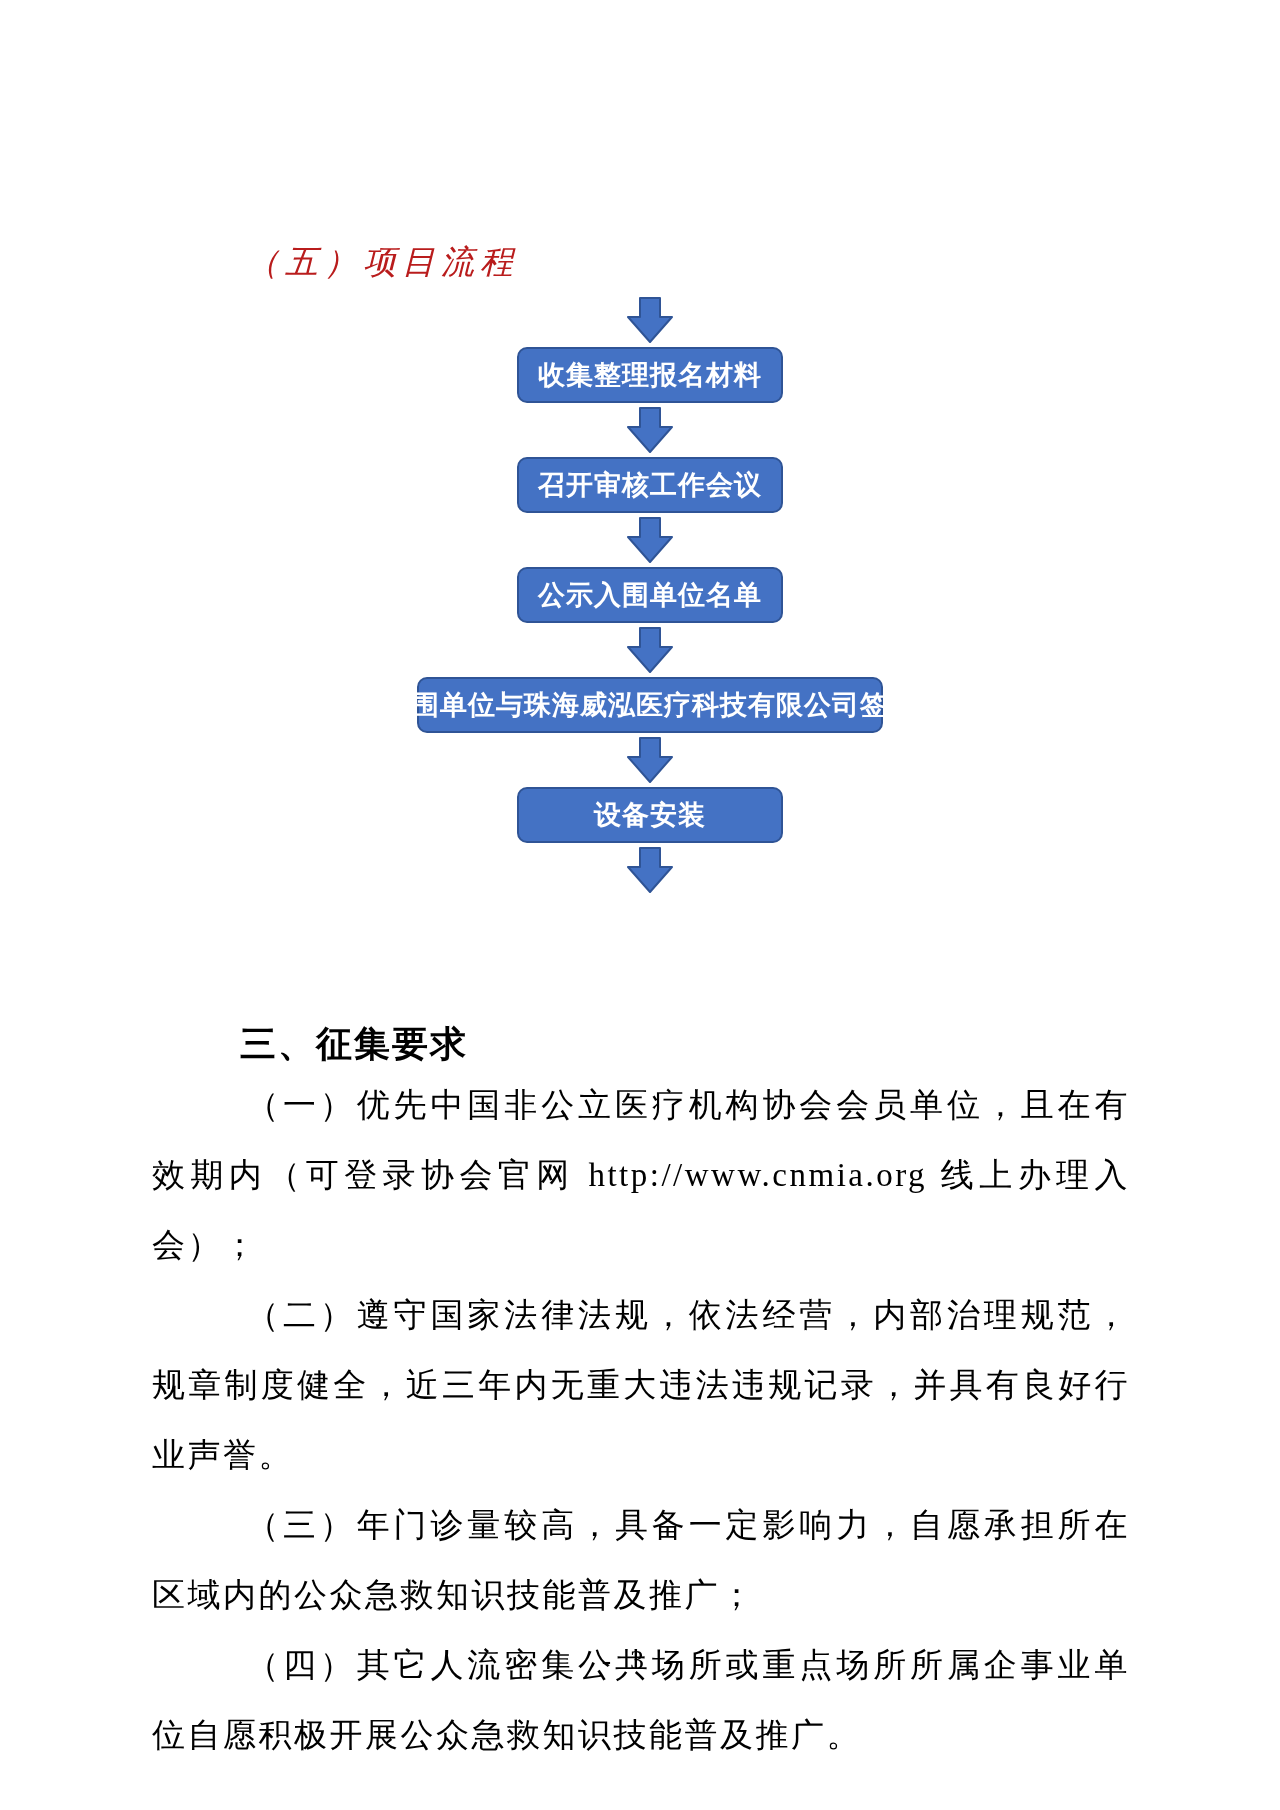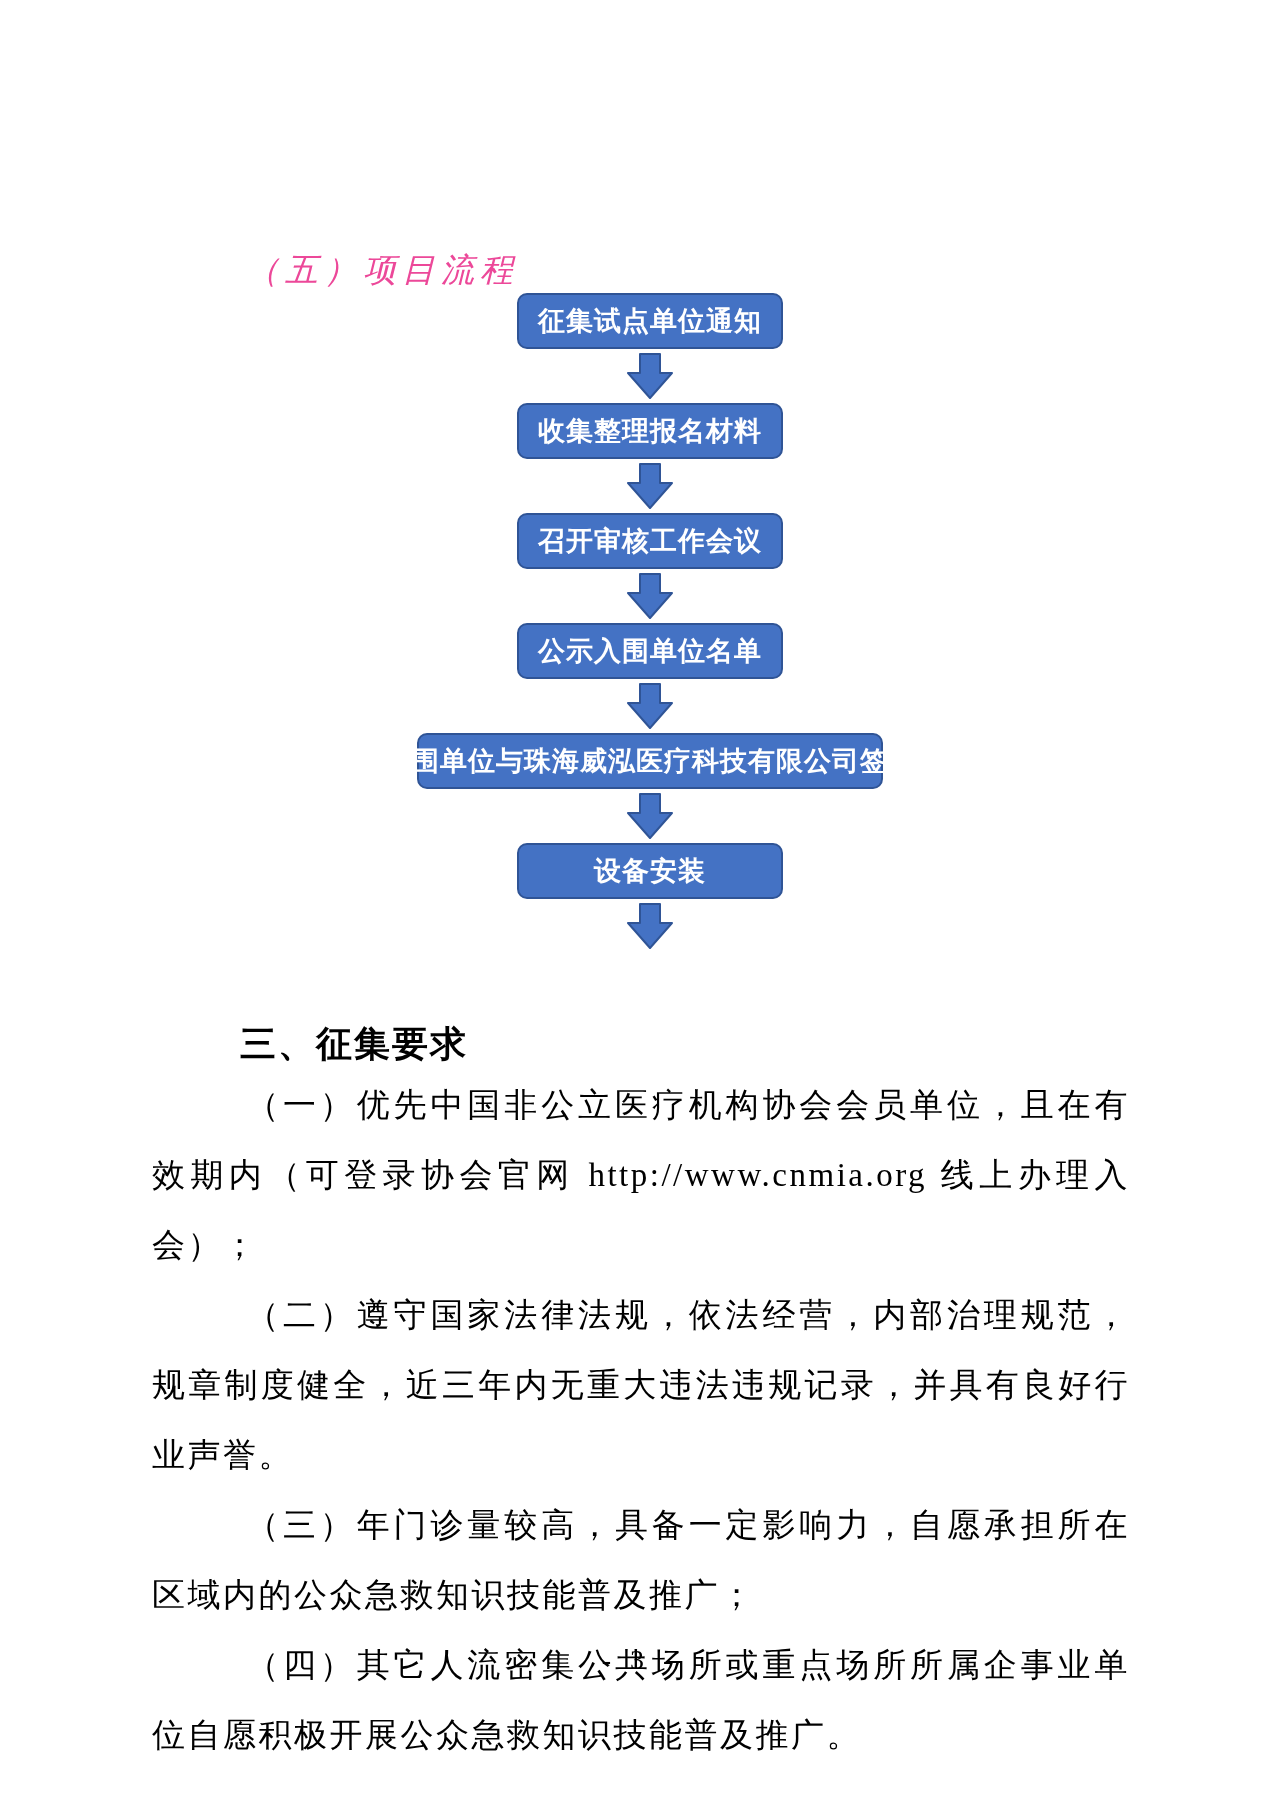--- a/index.html
+++ b/index.html
@@ -9,27 +9,27 @@
     width: 1280px;
     height: 1810px;
     background: #ffffff;
     overflow: hidden;
     font-family: "Liberation Serif", serif;
     color: #000000;
   }
   .sec5-heading {
     position: absolute;
     left: 246px;
-    top: 248px;
+    top: 240px;
     font-family: "DejaVu Serif", serif;
     font-style: italic;
     font-weight: 500;
     font-size: 33px;
     letter-spacing: 6px;
-    color: #ec4899;
+    color: #b91c1c;
     white-space: nowrap;
   }
   .flowchart {
     position: absolute;
     left: 10px;
     top: 293px;
     width: 1280px;
     display: flex;
     flex-direction: column;
     align-items: center;
@@ -97,21 +97,20 @@
 </style>
 </head>
 <body>
 
 <div class="page">
 
   <div class="sec5-heading">（五）项目流程</div>
 
   <div class="flowchart">
 
-    <div class="flow-box std">征集试点单位通知</div>
 
     <svg class="flow-arrow" viewBox="0 0 58 46">
       <path d="M19 1 H39 V20 H51 L29 45 L7 20 H19 Z" fill="#4472C4" stroke="#2F5496" stroke-width="2" stroke-linejoin="round"></path>
     </svg>
 
     <div class="flow-box std">收集整理报名材料</div>
 
     <svg class="flow-arrow" viewBox="0 0 58 46">
       <path d="M19 1 H39 V20 H51 L29 45 L7 20 H19 Z" fill="#4472C4" stroke="#2F5496" stroke-width="2" stroke-linejoin="round"></path>
     </svg>

